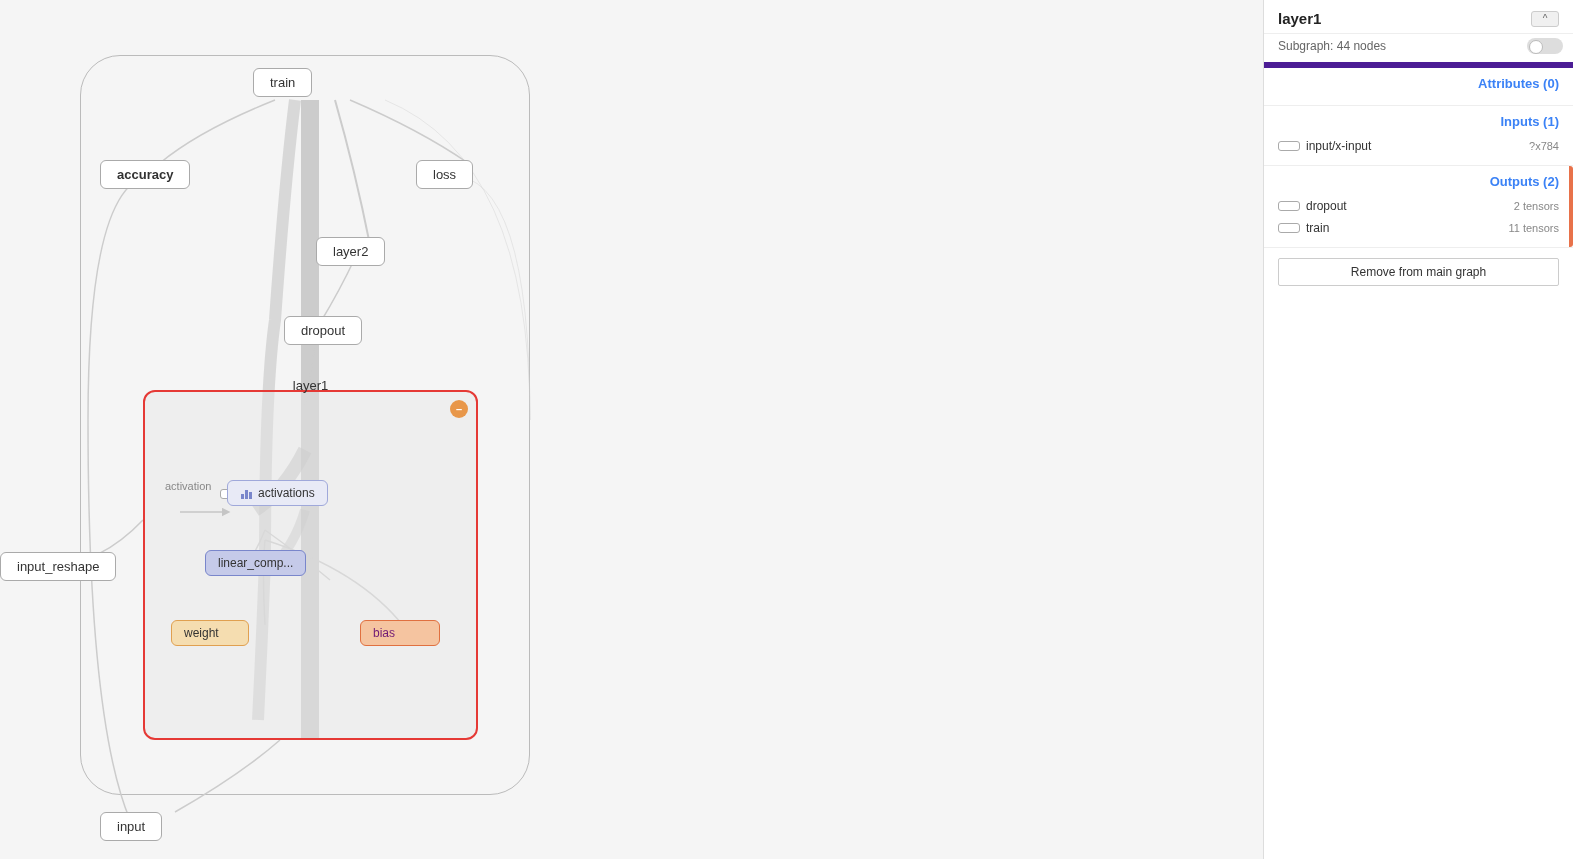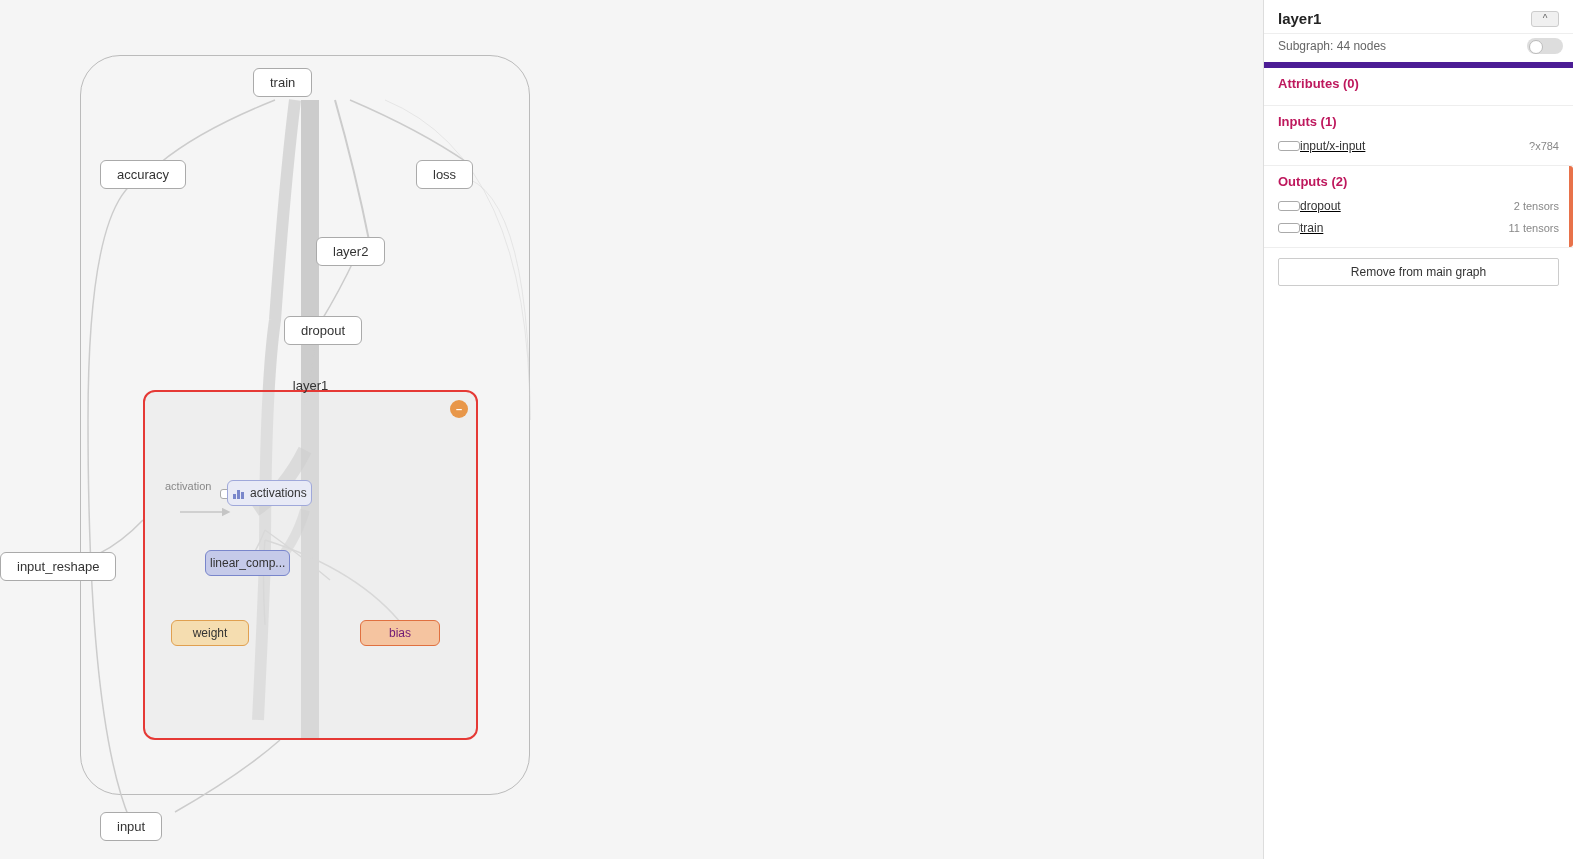--- a/index.html
+++ b/index.html
@@ -92,35 +92,36 @@
     }
 
     .panel-section {
       padding: 8px 14px;
       border-bottom: 1px solid #eee;
     }
 
     .section-title {
       font-size: 13px;
       font-weight: bold;
-      color: #be185d;
+      color: #3b82f6;
       margin-bottom: 6px;
+      text-align: right;
     }
 
     .io-row {
       display: flex;
       align-items: center;
       justify-content: space-between;
       padding: 4px 0;
     }
 
     .io-left {
       display: flex;
       align-items: center;
-      text-decoration: underline;
+      gap: 6px;
     }
 
     .io-connector {
       width: 22px;
       height: 10px;
       border: 1.5px solid #aaa;
       border-radius: 3px;
       background: #fff;
     }
 
@@ -206,23 +207,23 @@
       font-size: 11px;
       color: #fff;
       font-weight: bold;
     }
 
     
     .inner-node {
       position: absolute;
       border-radius: 6px;
       font-size: 12px;
-      padding: 5px 4px;
+      padding: 5px 12px;
       cursor: pointer;
-      text-align: center;
+      text-align: left;
     }
 
     .inner-node.activations {
       background: #e8eaf6;
       border: 1px solid #9fa8da;
       color: #333;
       display: flex;
       align-items: center;
       gap: 4px;
     }
@@ -306,21 +307,21 @@
 
     <defs>
       <marker id="arrow" markerWidth="6" markerHeight="6" refX="3" refY="3" orient="auto">
         <path d="M0,0 L6,3 L0,6 Z" fill="#aaa"></path>
       </marker>
     </defs>
   </svg>
 
   <div class="graph-node" style="left:253px; top:68px;">train</div>
 
-  <div class="graph-node" style="left:100px; top:160px;">accuracy</div>
+  <div class="graph-node" style="left:100px; top:160px;font-weight:bold;">accuracy</div>
 
   <div class="graph-node" style="left:416px; top:160px;">loss</div>
 
   <div class="graph-node" style="left:316px; top:237px;">layer2</div>
 
   <div class="graph-node" style="left:284px; top:316px;">dropout</div>
 
   <div class="graph-node" style="left:0px; top:552px; border-radius:6px;">input_reshape</div>
 
   <div class="graph-node" style="left:100px; top:812px;">input</div>

